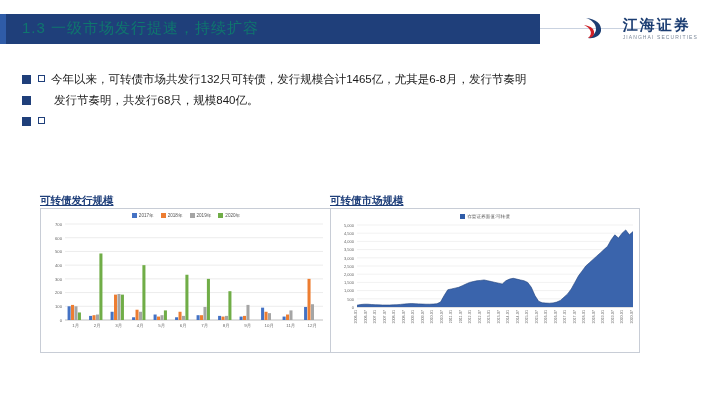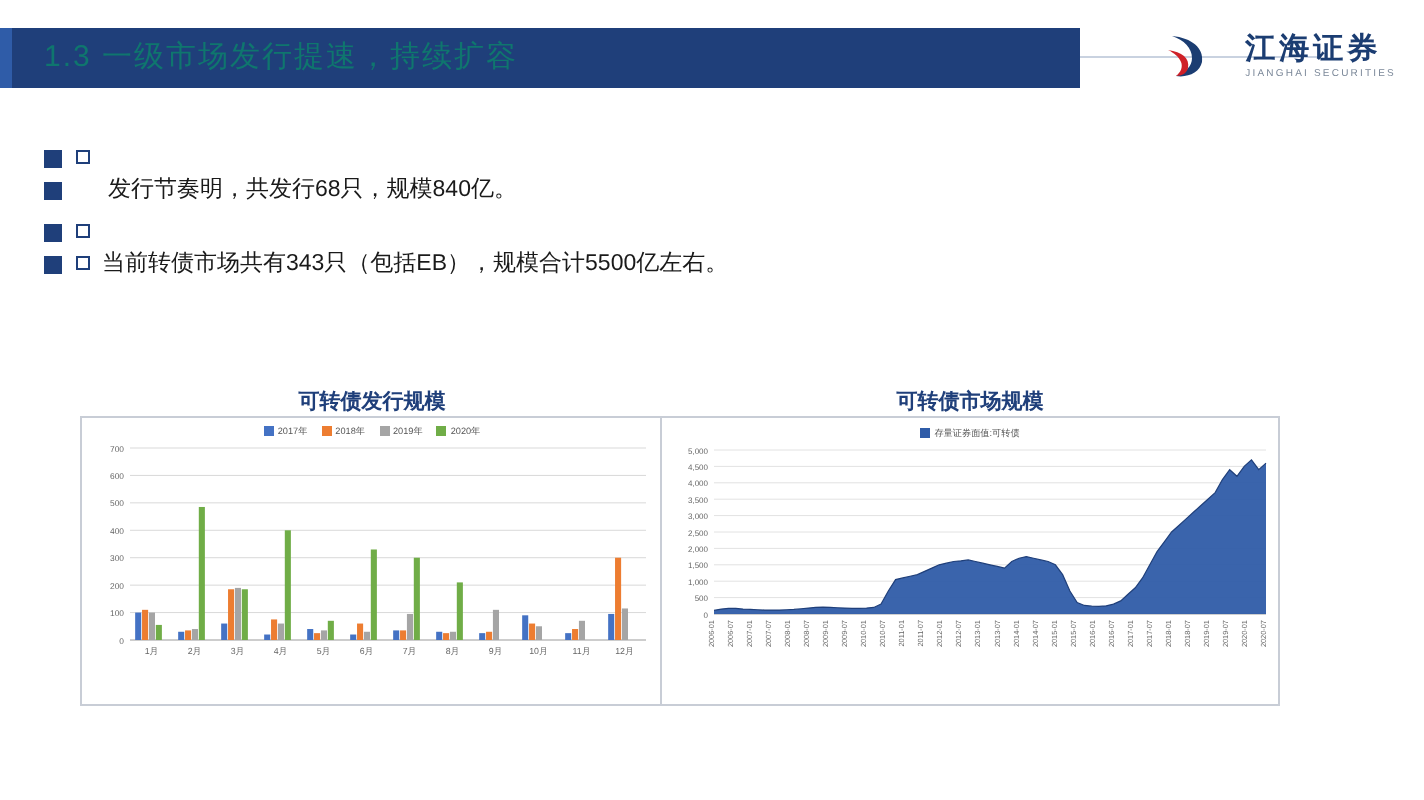--- a/index.html
+++ b/index.html
@@ -54,21 +54,21 @@
   .sq-blue-stack {
     width: 9px; height: 9px; background:#1f3f7a; margin-right:7px; margin-top:5px; flex:0 0 auto;
   }
   .cont-line { margin-left: 16px; }
 
   
   .panel {
     position: absolute; background: #ffffff; border: 1px solid #c8cdd6;
   }
   .panel-title {
-    text-align: center; color: #1f3f7a; font-weight: bold; font-size: 10.5px;
+    color: #1f3f7a; font-weight: bold; font-size: 10.5px; text-decoration: underline;
   }
   #panel-left { left: 40px; top: 208px; width: 292px; height: 145px; }
   #panel-right { left: 330px; top: 208px; width: 310px; height: 145px; }
 
   .title-left { position:absolute; left: 40px; top: 194px; width: 292px; }
   .title-right { position:absolute; left: 330px; top: 194px; width: 310px; }
 
   .legend-row {
     display:flex; justify-content:center; align-items:center; gap: 7px;
     margin-top: 4px; font-size: 4.6px; color:#555;
@@ -104,36 +104,32 @@
       <span class="logo-en">JIANGHAI SECURITIES</span>
     </span>
   </div>
 </div>
 
 <div class="bullets">
 
   <div class="bullet-row">
     <span class="sq-blue-stack"></span>
     <span class="sq-hollow"></span>
+    <span class="btext">今年以来，可转债市场共发行132只可转债，发行规模合计1465亿，尤其是6-8月，发行节奏明</span>
   </div>
   <div class="bullet-row">
     <span class="sq-blue-stack"></span>
     <span class="btext cont-line">发行节奏明，共发行68只，规模840亿。</span>
   </div>
 
   <div class="bullet-row">
     <span class="sq-blue-stack"></span>
     <span class="sq-hollow"></span>
   </div>
 
-  <div class="bullet-row">
-    <span class="sq-blue-stack"></span>
-    <span class="sq-hollow"></span>
-    <span class="btext">当前转债市场共有343只（包括EB），规模合计5500亿左右。</span>
-  </div>
 </div>
 
 <div class="title-left">
   <div class="panel-title">可转债发行规模</div>
 </div>
 <div class="title-right">
   <div class="panel-title">可转债市场规模</div>
 </div>
 
 <div class="panel" id="panel-left">

